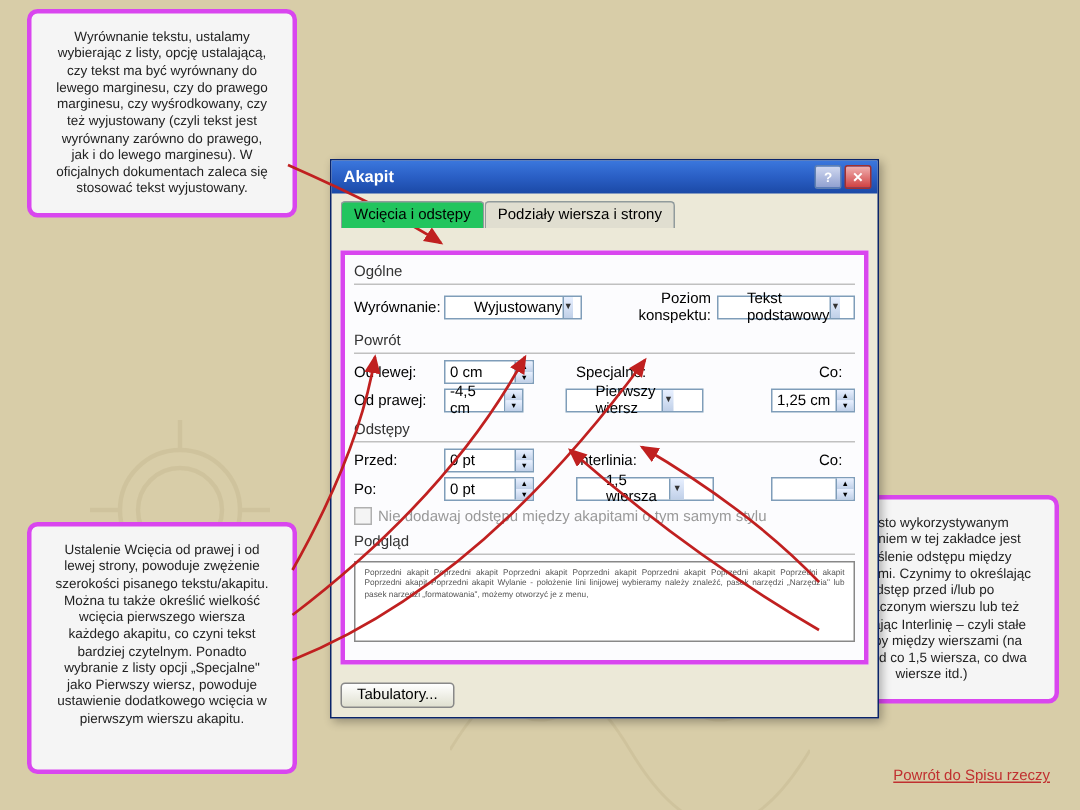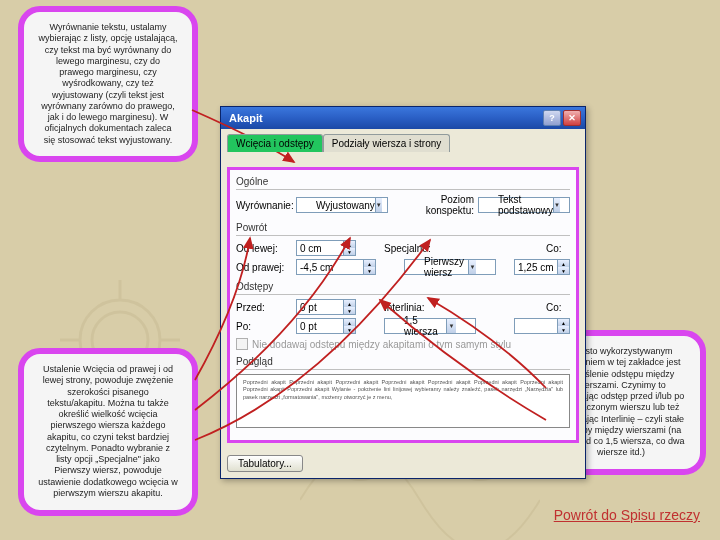--- a/index.html
+++ b/index.html
@@ -1,23 +1,23 @@
 <!DOCTYPE html>
 <html><head>
 <meta charset="utf-8">
 <style>
   *{box-sizing:border-box;margin:0;padding:0}
   body{width:720px;height:540px;background:#d8cda8;font-family:Tahoma,Arial,sans-serif;font-size:9px;position:relative;overflow:hidden}
   .bg-deco{position:absolute;inset:0;pointer-events:none;opacity:0.15}
   .bg-deco svg{position:absolute}
-  .callout{position:absolute;background:#f5f5f5;border:6px solid #d946ef;border-radius:22px;padding:10px 14px;font-size:9px;line-height:1.25;text-align:center;color:#222}
+  .callout{position:absolute;background:#f5f5f5;border:3px solid #d946ef;border-radius:7px;padding:10px 14px;font-size:9px;line-height:1.25;text-align:center;color:#222}
   .callout.c1{left:18px;top:6px;width:180px}
   .callout.c2{left:18px;top:348px;width:180px;height:168px}
   .callout.c3{right:14px;top:330px;width:170px}
-  .link-back{position:absolute;right:20px;bottom:16px;color:#c03030;text-decoration:underline;font-size:14px;cursor:pointer;text-align:right;line-height:1.3}
+  .link-back{position:absolute;right:20px;bottom:16px;color:#c03030;text-decoration:underline;font-size:10px;cursor:pointer;text-align:right;line-height:1.3}
   .dialog{position:absolute;left:220px;top:106px;width:366px;background:#ece9d8;border:1px solid #0a246a;box-shadow:2px 2px 6px rgba(0,0,0,0.3)}
   .titlebar{height:22px;background:linear-gradient(to bottom,#3b77dd 0%,#2a5fc5 50%,#1b49a6 100%);display:flex;align-items:center;padding:0 4px;color:#fff;font-size:11px;font-weight:bold}
   .titlebar .ttxt{flex:1;padding-left:4px}
   .winbtn{width:18px;height:16px;margin-left:2px;background:linear-gradient(to bottom,#f0b0b0 0%,#d04040 100%);border:1px solid #a03030;border-radius:2px;display:flex;align-items:center;justify-content:center;color:#fff;font-size:9px;cursor:pointer}
   .winbtn.q{background:linear-gradient(to bottom,#d0d8f0 0%,#90a0d0 100%);border-color:#6080b0}
   .tabs{display:flex;margin:4px 6px 0 6px;gap:0}
   .tab{padding:3px 8px;border:1px solid #919b9c;border-bottom:none;background:#ece9d8;font-size:10px;cursor:pointer;position:relative;top:1px;border-radius:3px 3px 0 0}
   .tab.active{background:#22c55e;z-index:2}
   .tab:not(.active){background:#e0ded0}
   .tabpanel{margin:16px 6px 6px 6px;border:3px solid #d946ef;background:#fcfcfe;padding:6px}
@@ -112,21 +112,21 @@
               <span>▼</span>
             </div>
           </div>
         <span style="width:20px"></span>
         <span class="lbl2">Specjalne:</span>
         <span style="flex:1"></span>
         <span class="lbl2" style="width:24px">Co:</span>
       </div>
       <div class="row">
         <span class="lbl">Od prawej:</span>
-        <div class="spin" style="width:80px">
+        <div class="spin" style="width:53px">
             <span class="val">-4,5 cm</span>
             <div class="arrs">
               <span>▲</span>
               <span>▼</span>
             </div>
           </div>
         <span style="width:20px"></span>
         <div class="combo" style="width:92px">
             <span>Pierwszy wiersz</span>
             <span class="arr">▼</span>

